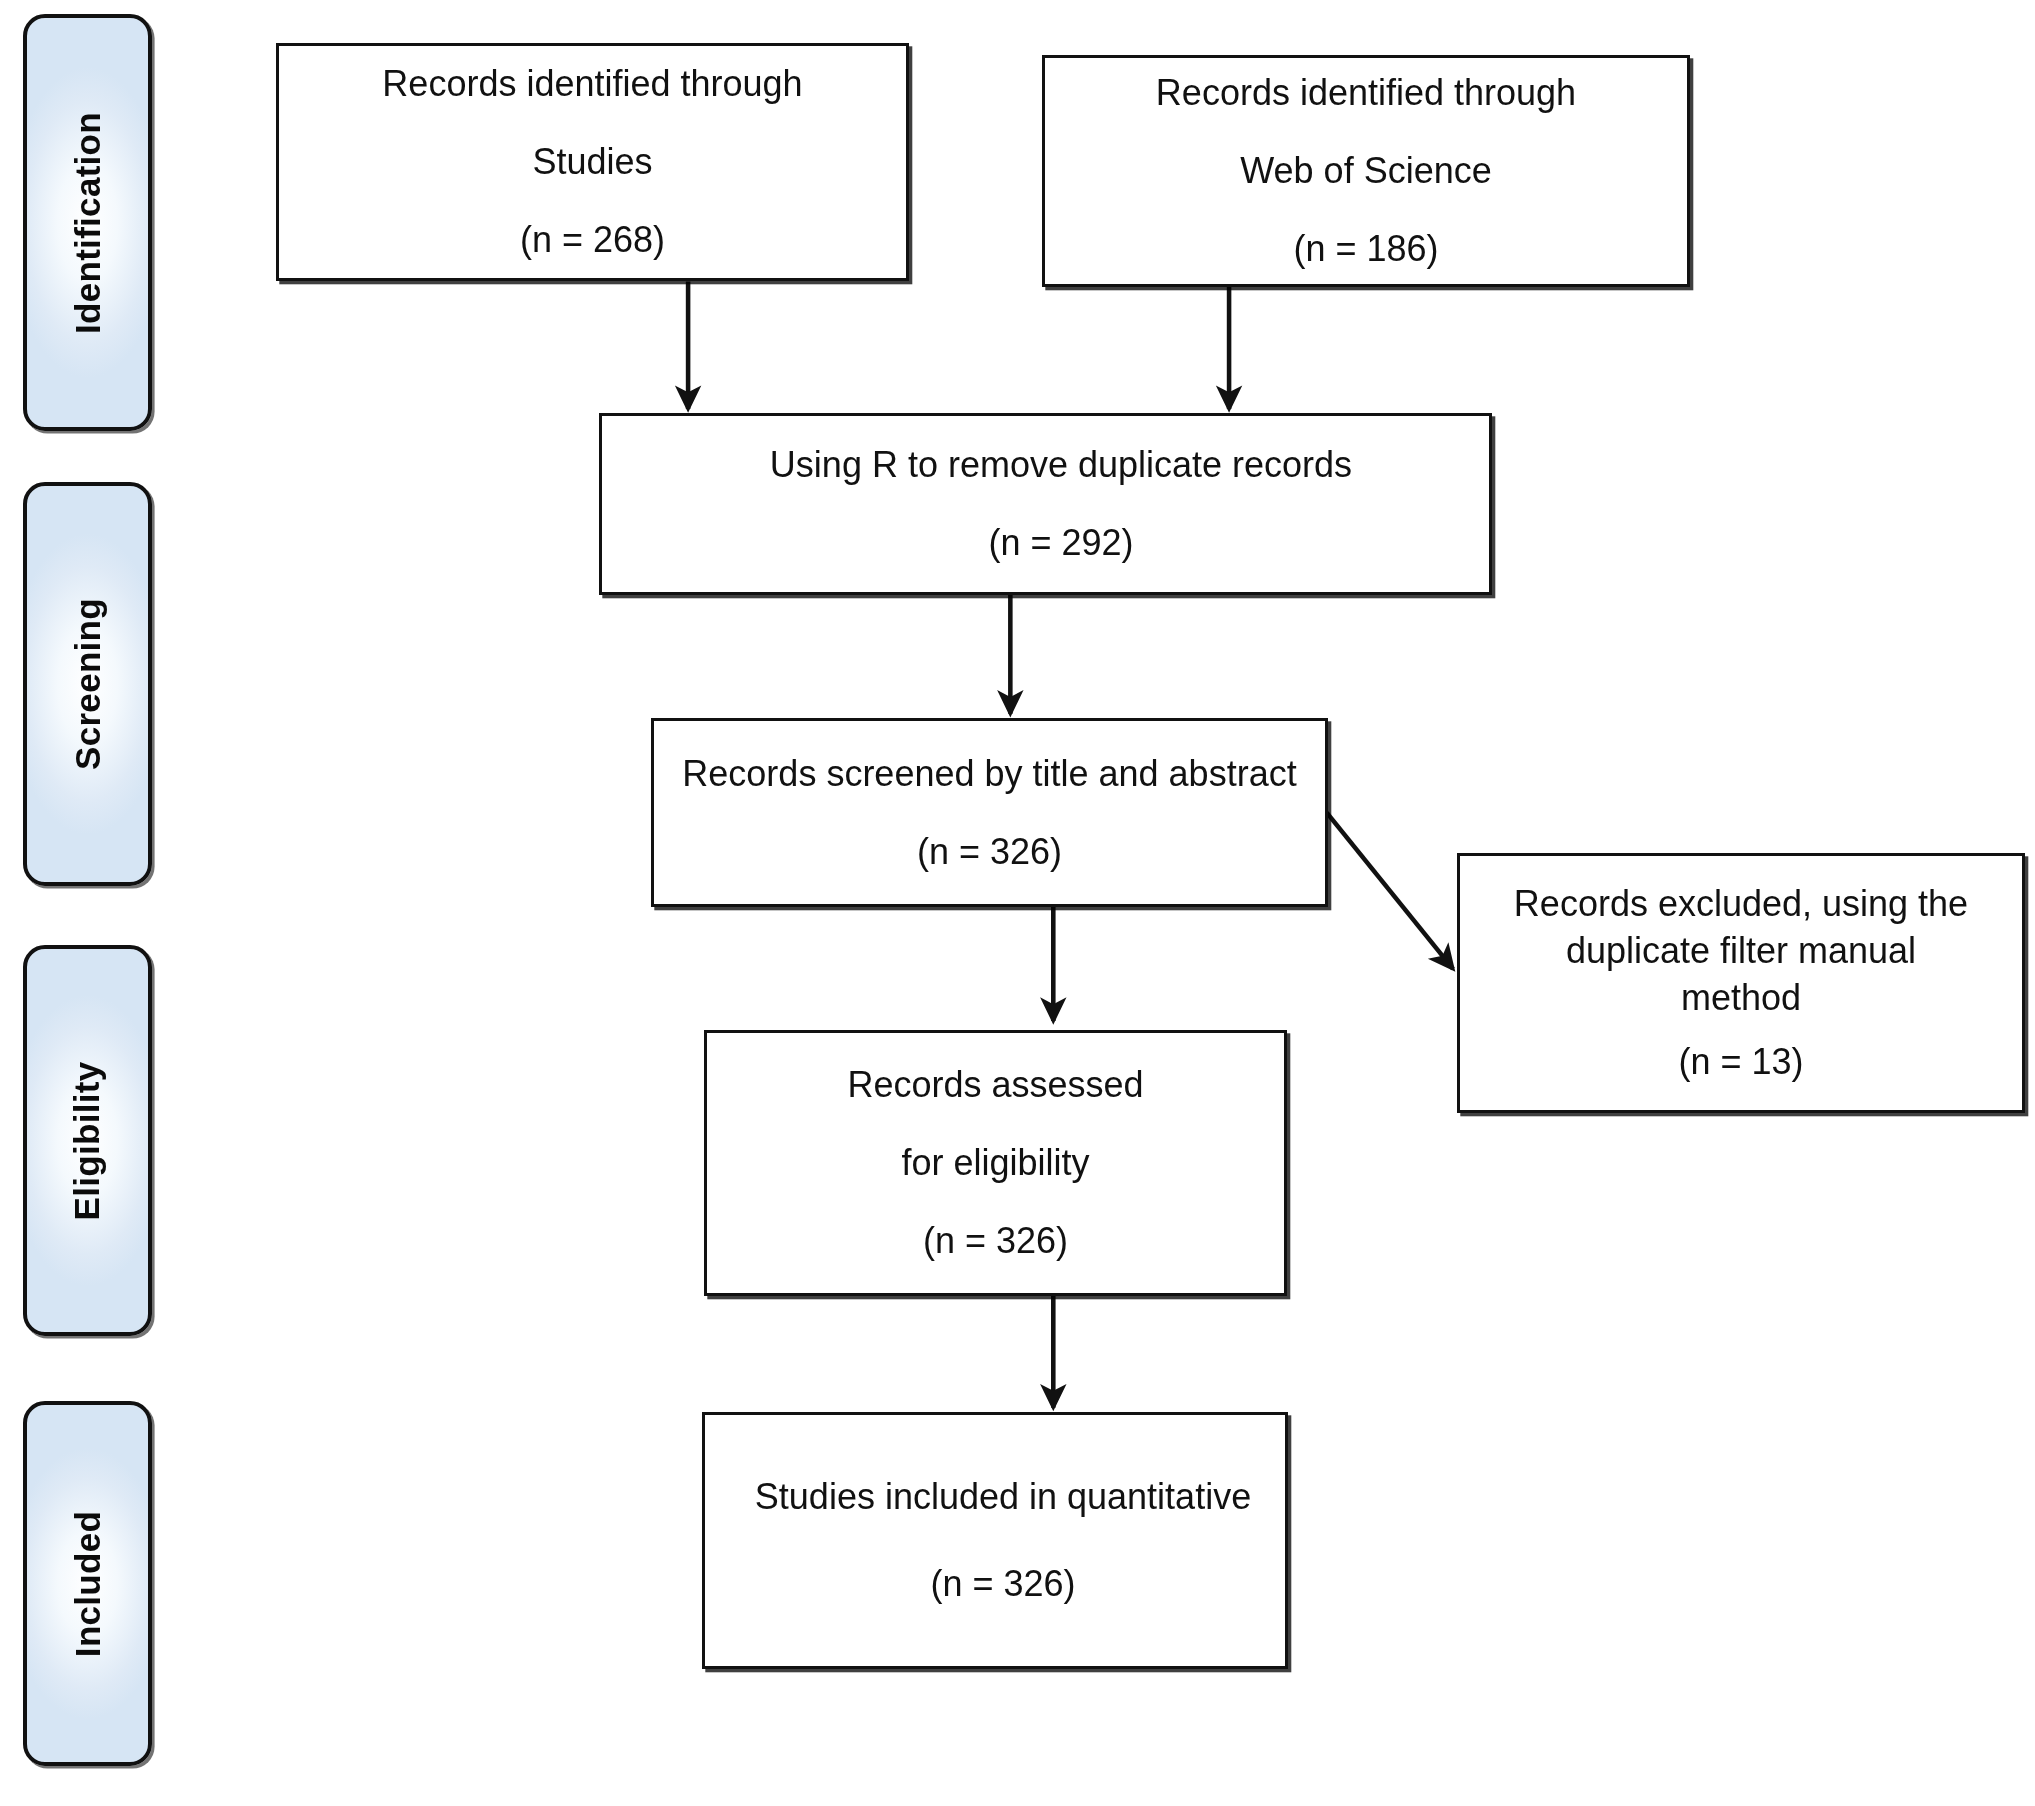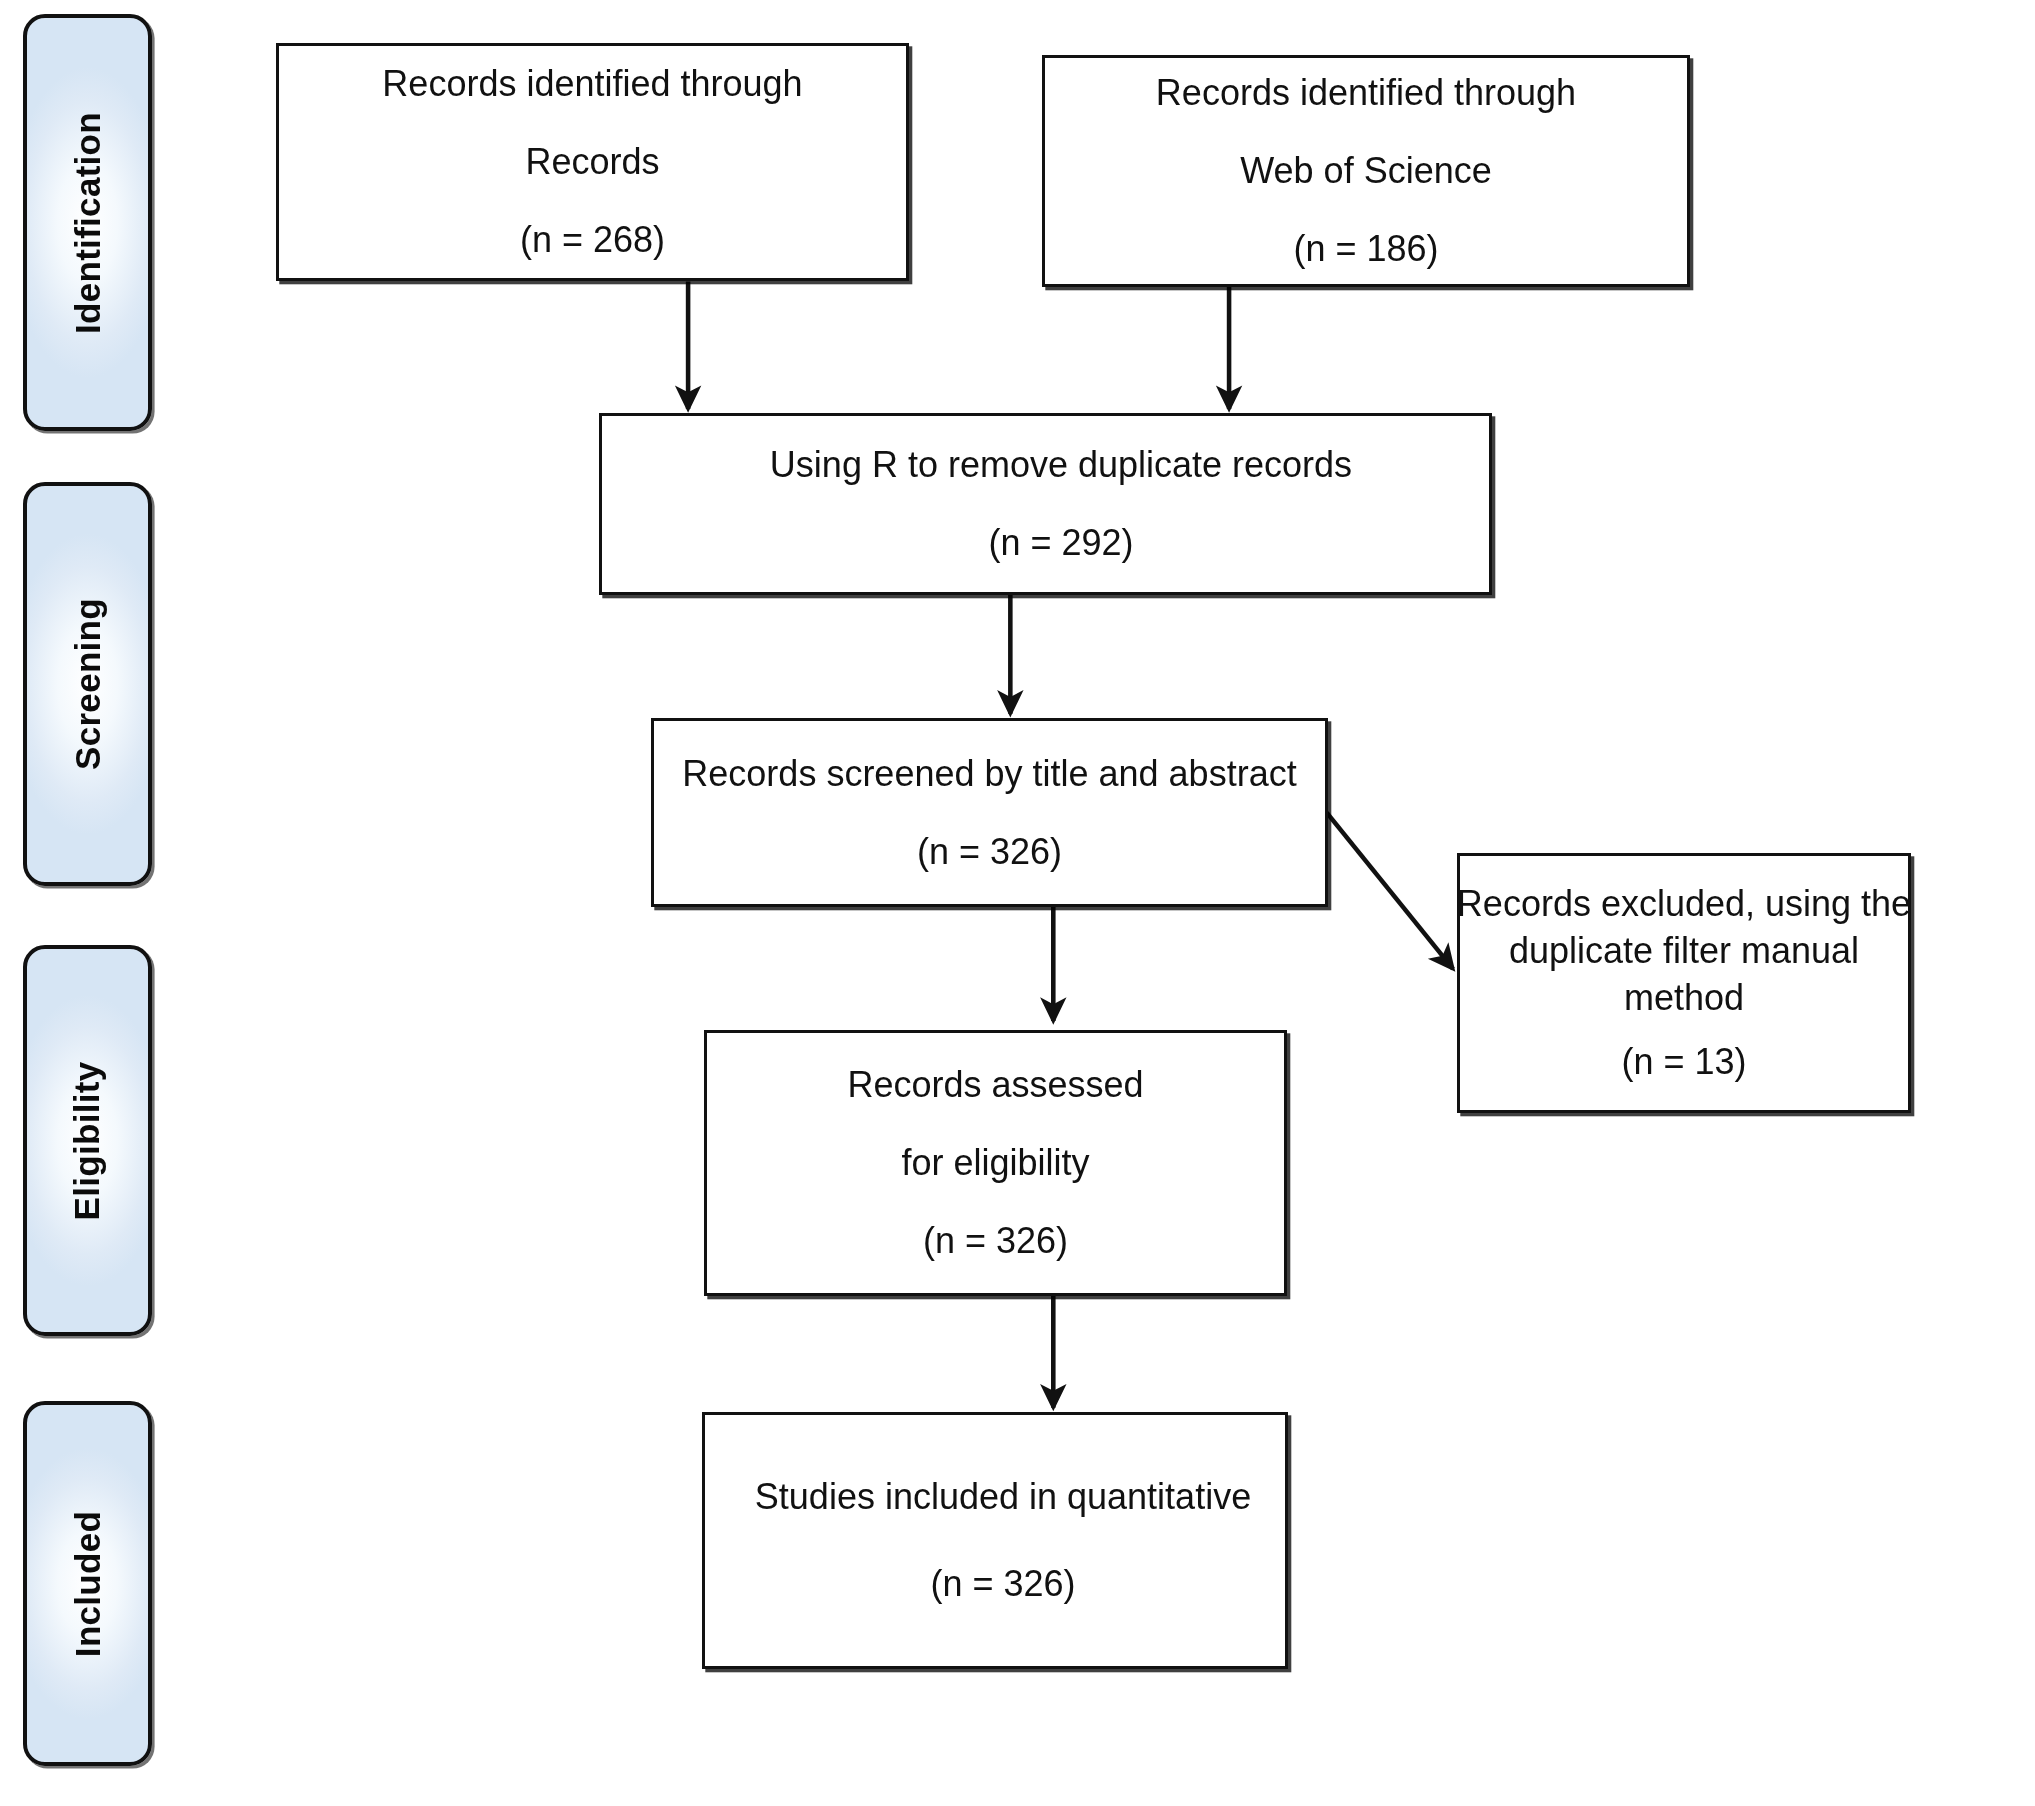--- a/index.html
+++ b/index.html
@@ -105,21 +105,21 @@
     <span class="stage-text">Eligibility</span>
   </div>
 
   <div class="stage-label" style="left:23.4px; top:1401px; width:129px; height:365px;">
     <span class="stage-text">Included</span>
   </div>
 
   <div class="flow-box" style="left:276px; top:43px; width:633px; height:238px;">
     <div class="line">Records identified through</div>
     <div class="gap-lg"></div>
-    <div class="line">Records</div>
+    <div class="line">Studies</div>
     <div class="gap-lg"></div>
     <div class="line">(n = 268)</div>
   </div>
 
   <div class="flow-box" style="left:1042px; top:55px; width:648px; height:232px;">
     <div class="line">Records identified through</div>
     <div class="gap-lg"></div>
     <div class="line">Web of Science</div>
     <div class="gap-lg"></div>
     <div class="line">(n = 186)</div>
@@ -130,21 +130,21 @@
     <div class="gap-lg"></div>
     <div class="line">(n = 292)</div>
   </div>
 
   <div class="flow-box" style="left:651px; top:718px; width:677px; height:189px;">
     <div class="line">Records screened by title and abstract</div>
     <div class="gap-lg"></div>
     <div class="line">(n = 326)</div>
   </div>
 
-  <div class="flow-box" style="left:1457px; top:853px; width:454px; height:260px;">
+  <div class="flow-box" style="left:1457px; top:853px; width:568px; height:260px;">
     <div class="line">Records excluded, using the</div>
     <div class="gap-sm"></div>
     <div class="line">duplicate filter manual</div>
     <div class="gap-sm"></div>
     <div class="line">method</div>
     <div class="gap-md"></div>
     <div class="line">(n = 13)</div>
   </div>
 
   <div class="flow-box" style="left:704px; top:1030px; width:583px; height:266px;">

